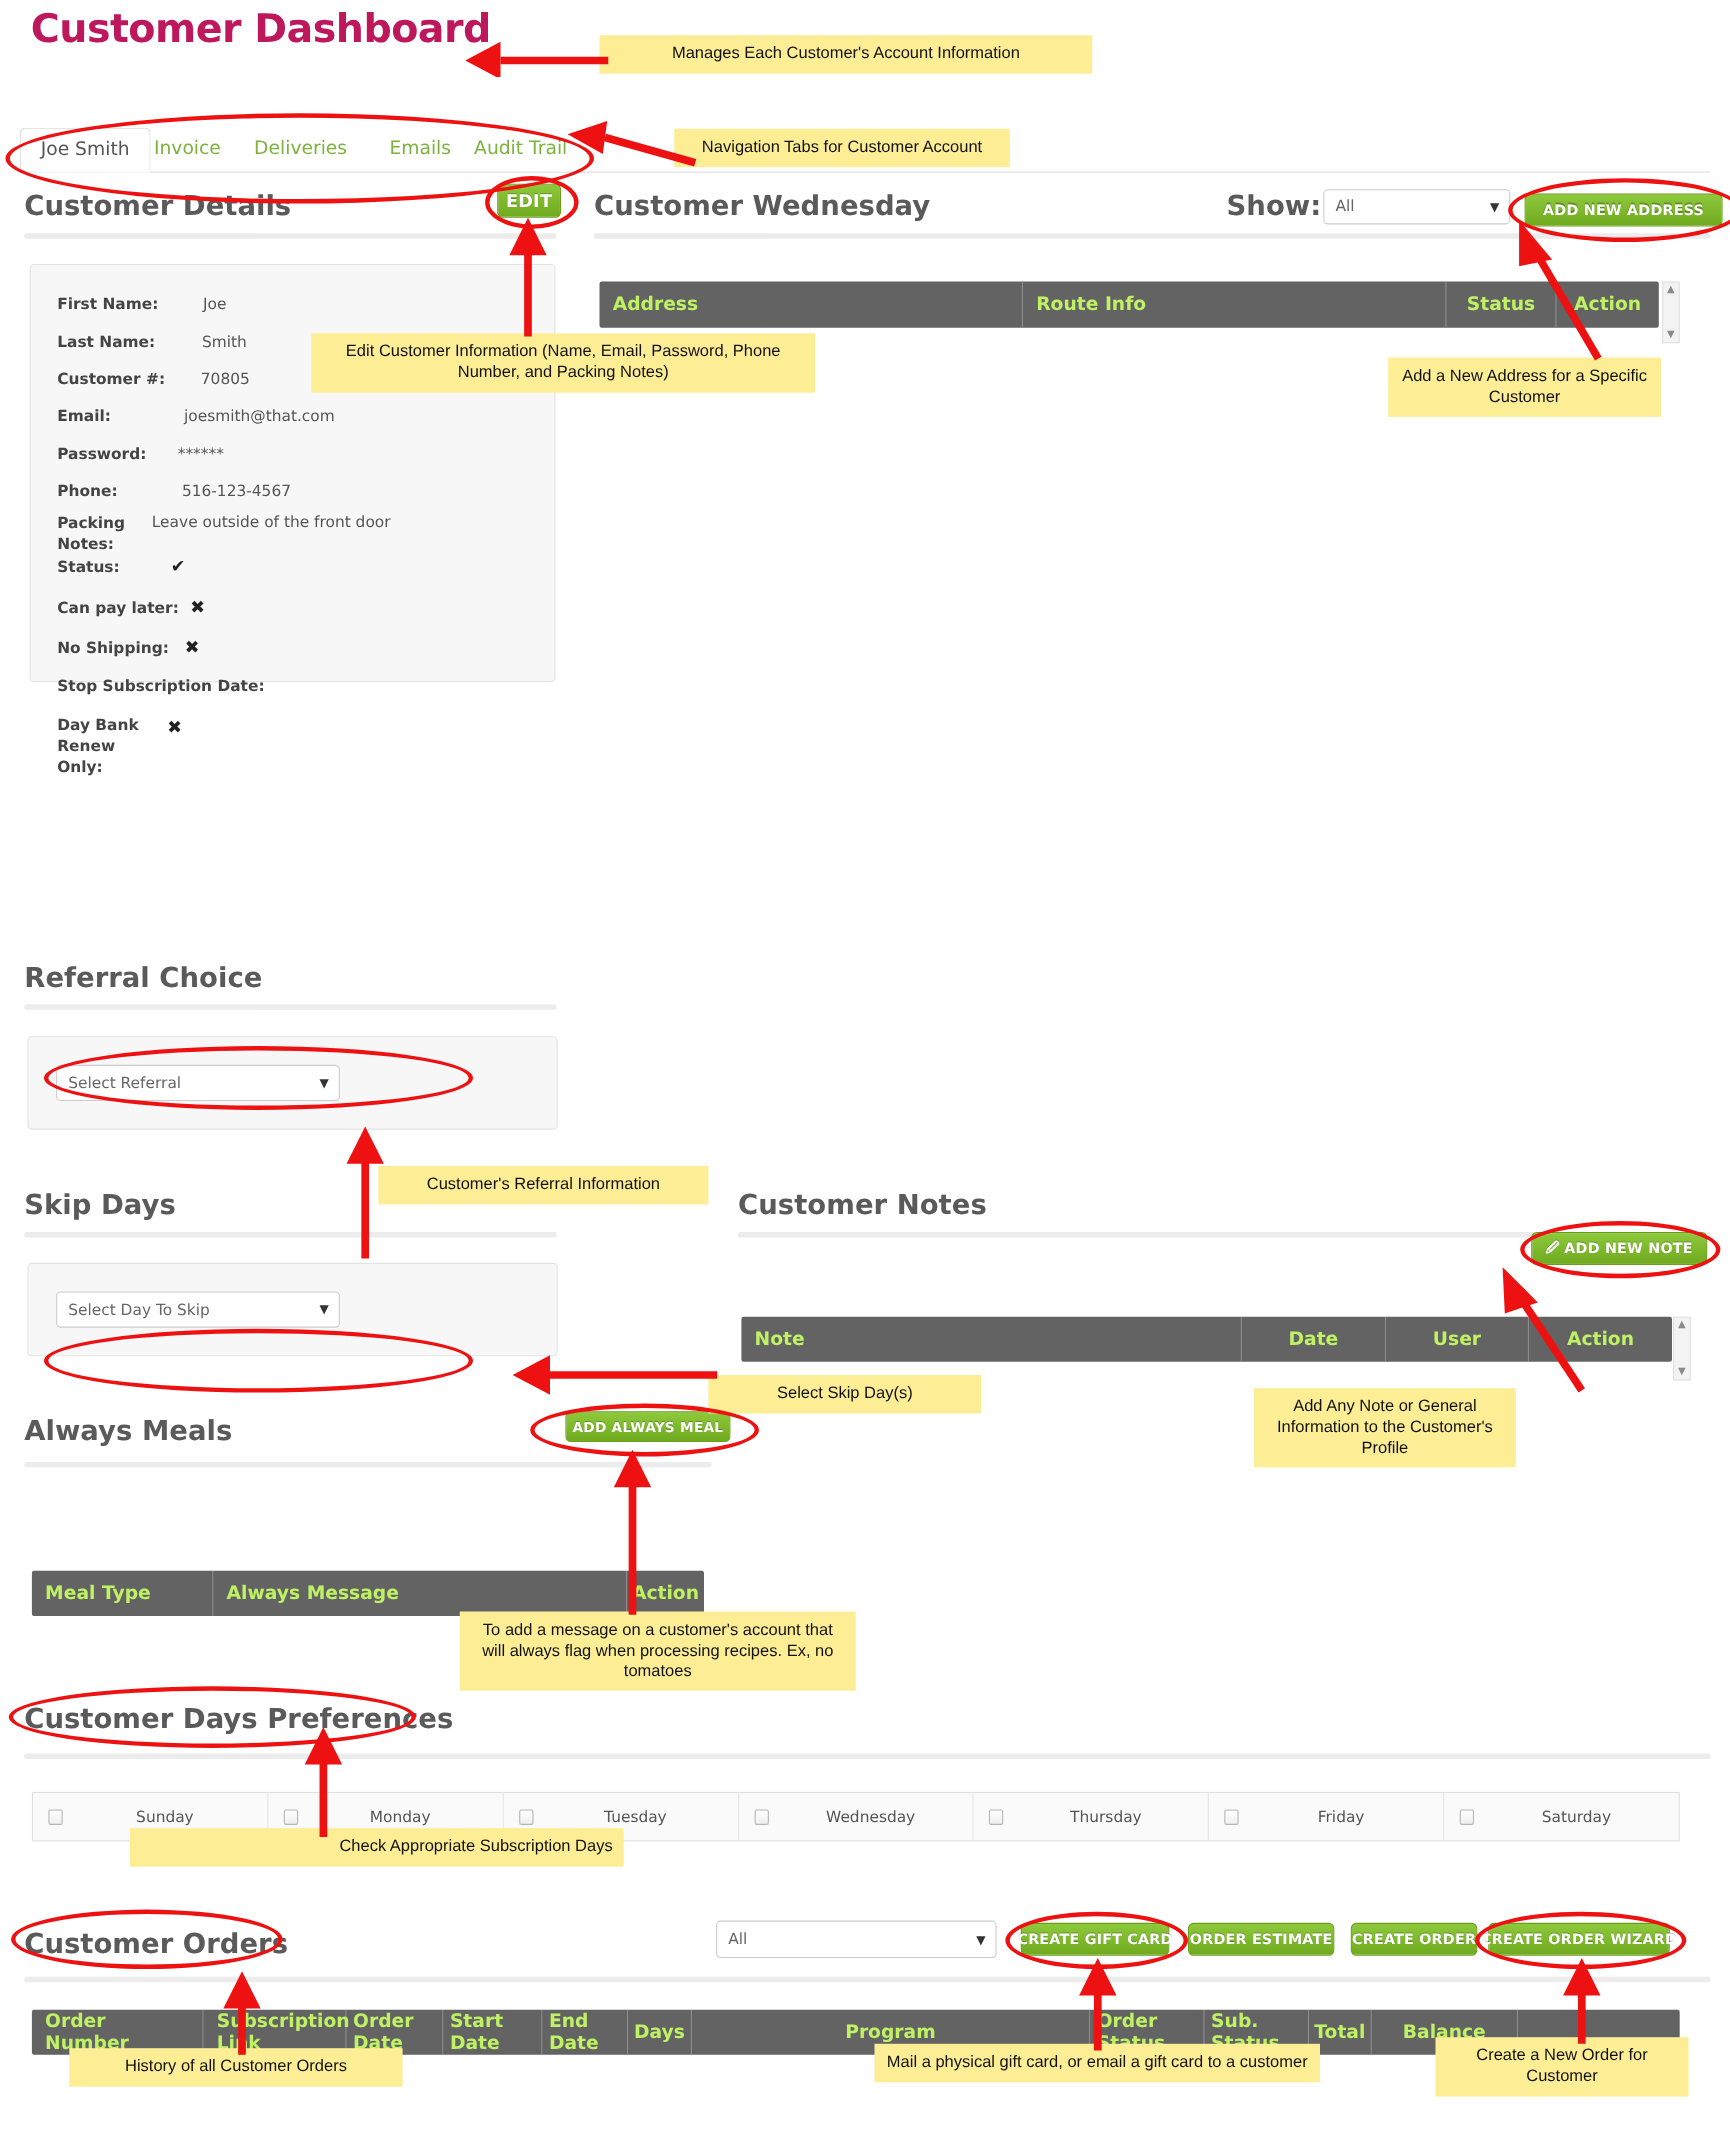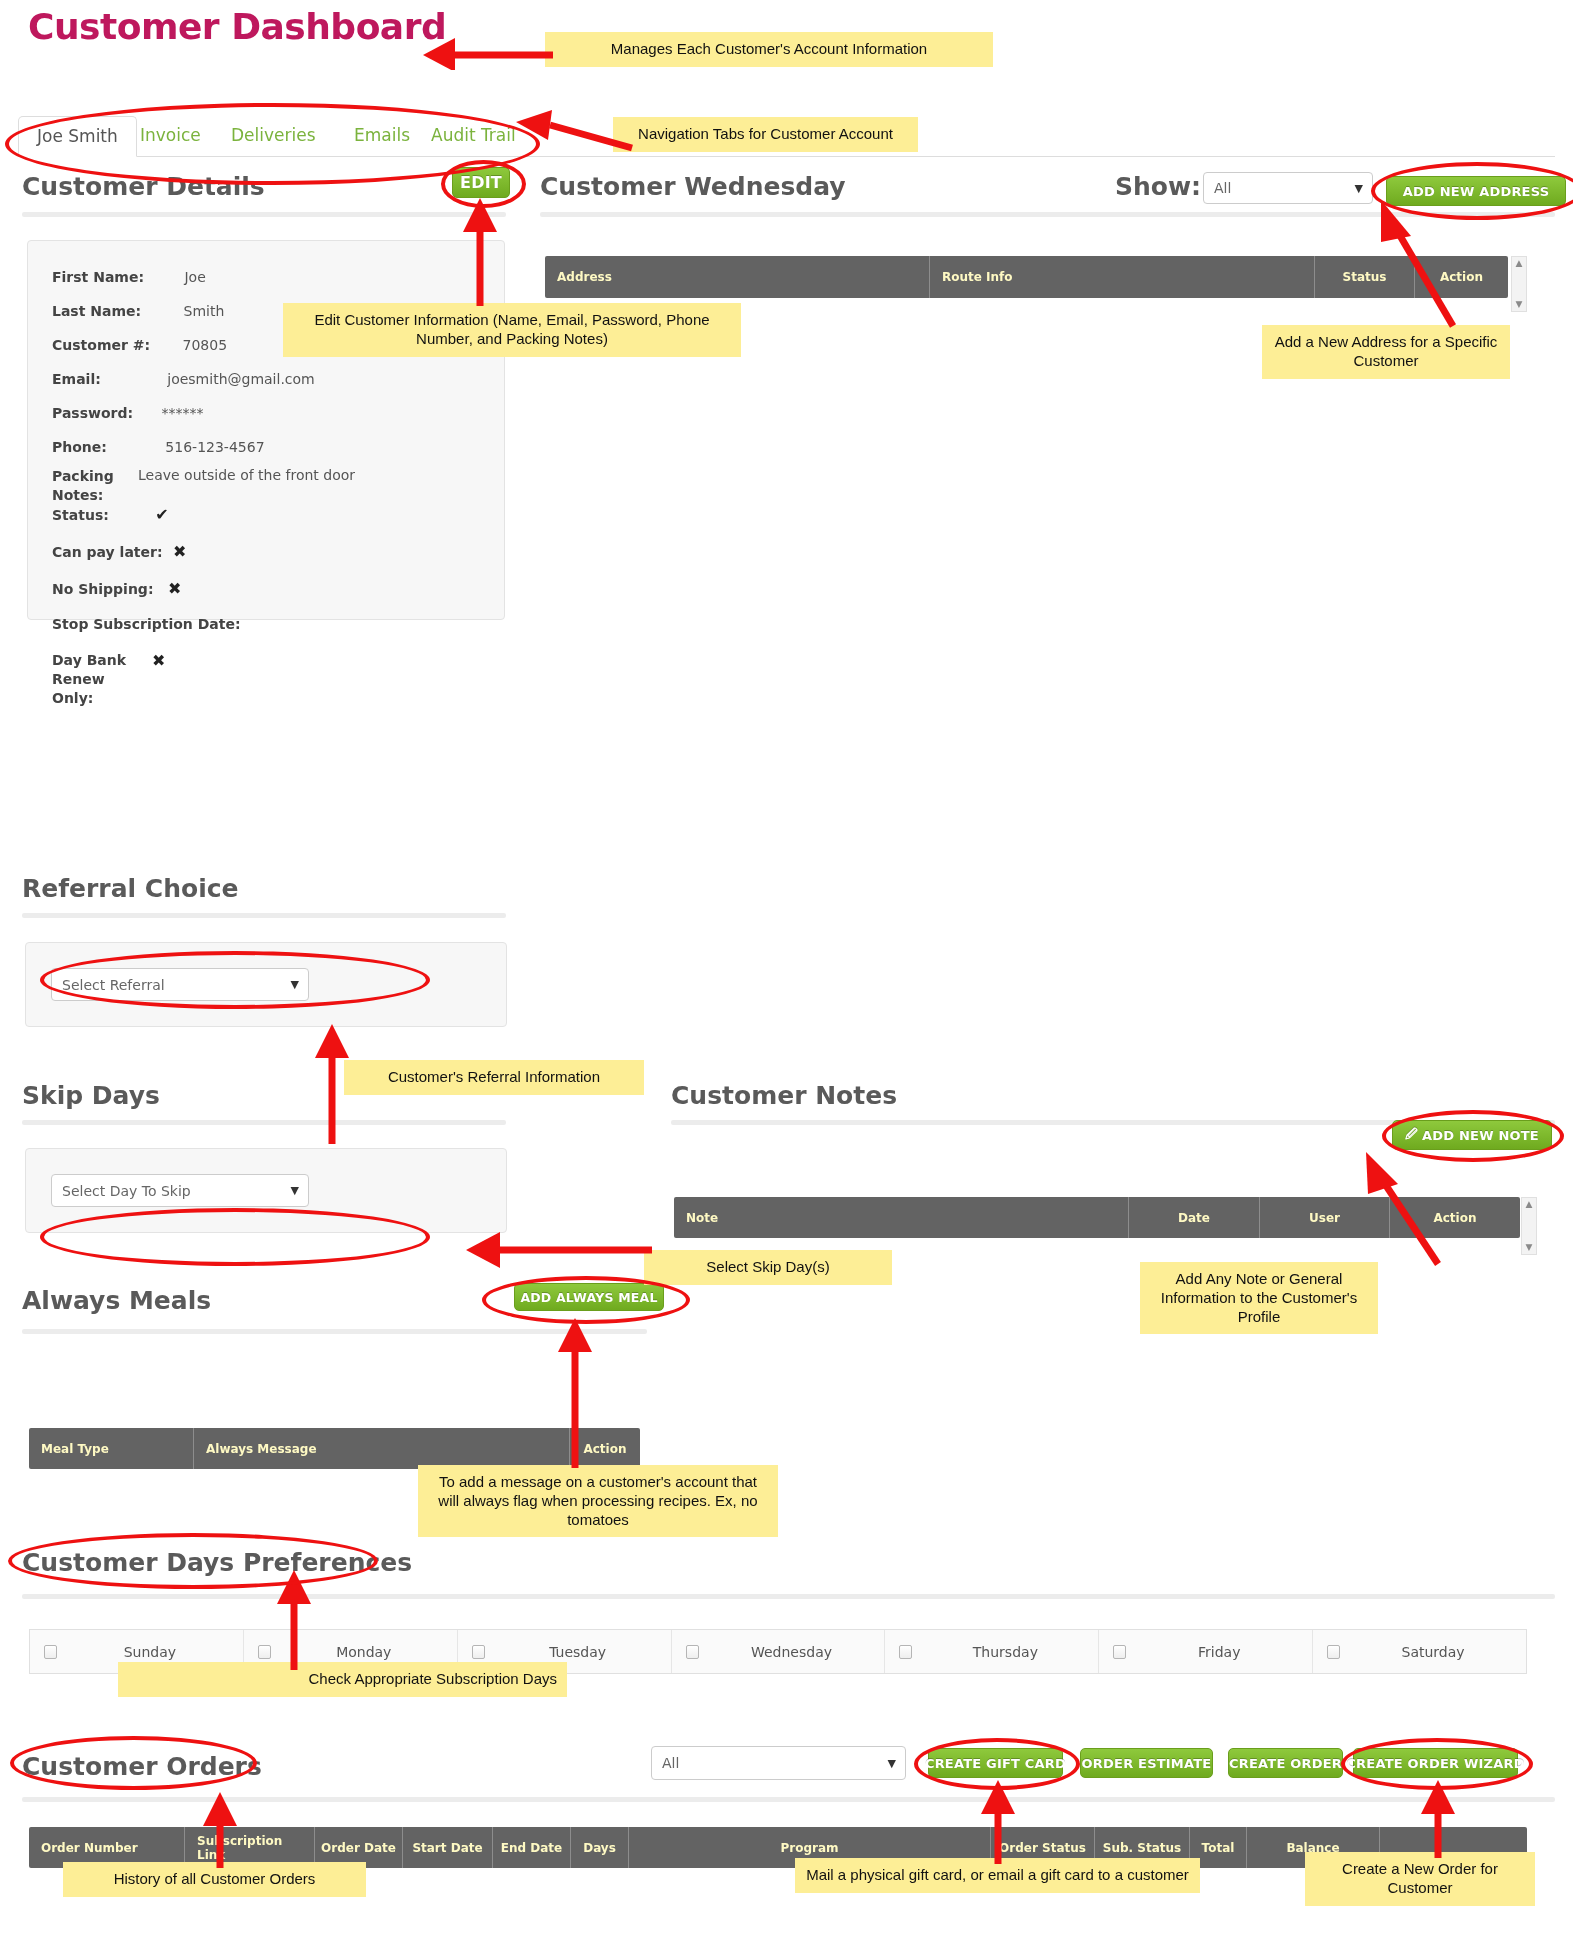--- a/index.html
+++ b/index.html
@@ -73,21 +73,21 @@
     font-family:"DejaVu Sans", sans-serif;
   }
   .selwrap .caret{ position:absolute; right:9px; font-size:11px; color:#333; }
 
   
   .thead{
     position:absolute; background:#636363; display:flex; align-items:center;
     border-radius:2px; overflow:hidden;
   }
   .th{
-    color:#fef9c3; font-size:12px; font-weight:bold; height:100%;
+    color:#bef264; font-size:17px; font-weight:bold; height:100%;
     display:flex; align-items:center; padding:0 12px;
     border-right:1px solid #8d8d8d;
     font-family:"DejaVu Sans", sans-serif;
   }
   .th:last-child{ border-right:none; }
   .th.c{ justify-content:center; padding:0 6px; }
   .scrollbar{
     position:absolute; width:16px; background:#f3f3f3; border:1px solid #e0e0e0;
     display:flex; flex-direction:column; justify-content:space-between; align-items:center;
   }
@@ -148,21 +148,21 @@
     <div class="det-row" style="left:24px; top:62px;">
       <span class="det-lbl">Last Name:</span>
       <span class="det-val" style="margin-left:38px;">Smith</span>
     </div>
     <div class="det-row" style="left:24px; top:96px;">
       <span class="det-lbl">Customer #:</span>
       <span class="det-val" style="margin-left:28px;">70805</span>
     </div>
     <div class="det-row" style="left:24px; top:130px;">
       <span class="det-lbl">Email:</span>
-      <span class="det-val" style="margin-left:62px;">joesmith@gmail.com</span>
+      <span class="det-val" style="margin-left:62px;">joesmith@that.com</span>
     </div>
     <div class="det-row" style="left:24px; top:164px;">
       <span class="det-lbl">Password:</span>
       <span class="det-val" style="margin-left:24px;">******</span>
     </div>
     <div class="det-row" style="left:24px; top:198px;">
       <span class="det-lbl">Phone:</span>
       <span class="det-val" style="margin-left:54px;">516-123-4567</span>
     </div>
     <div class="det-row" style="left:24px; top:226px; width:92px;">

